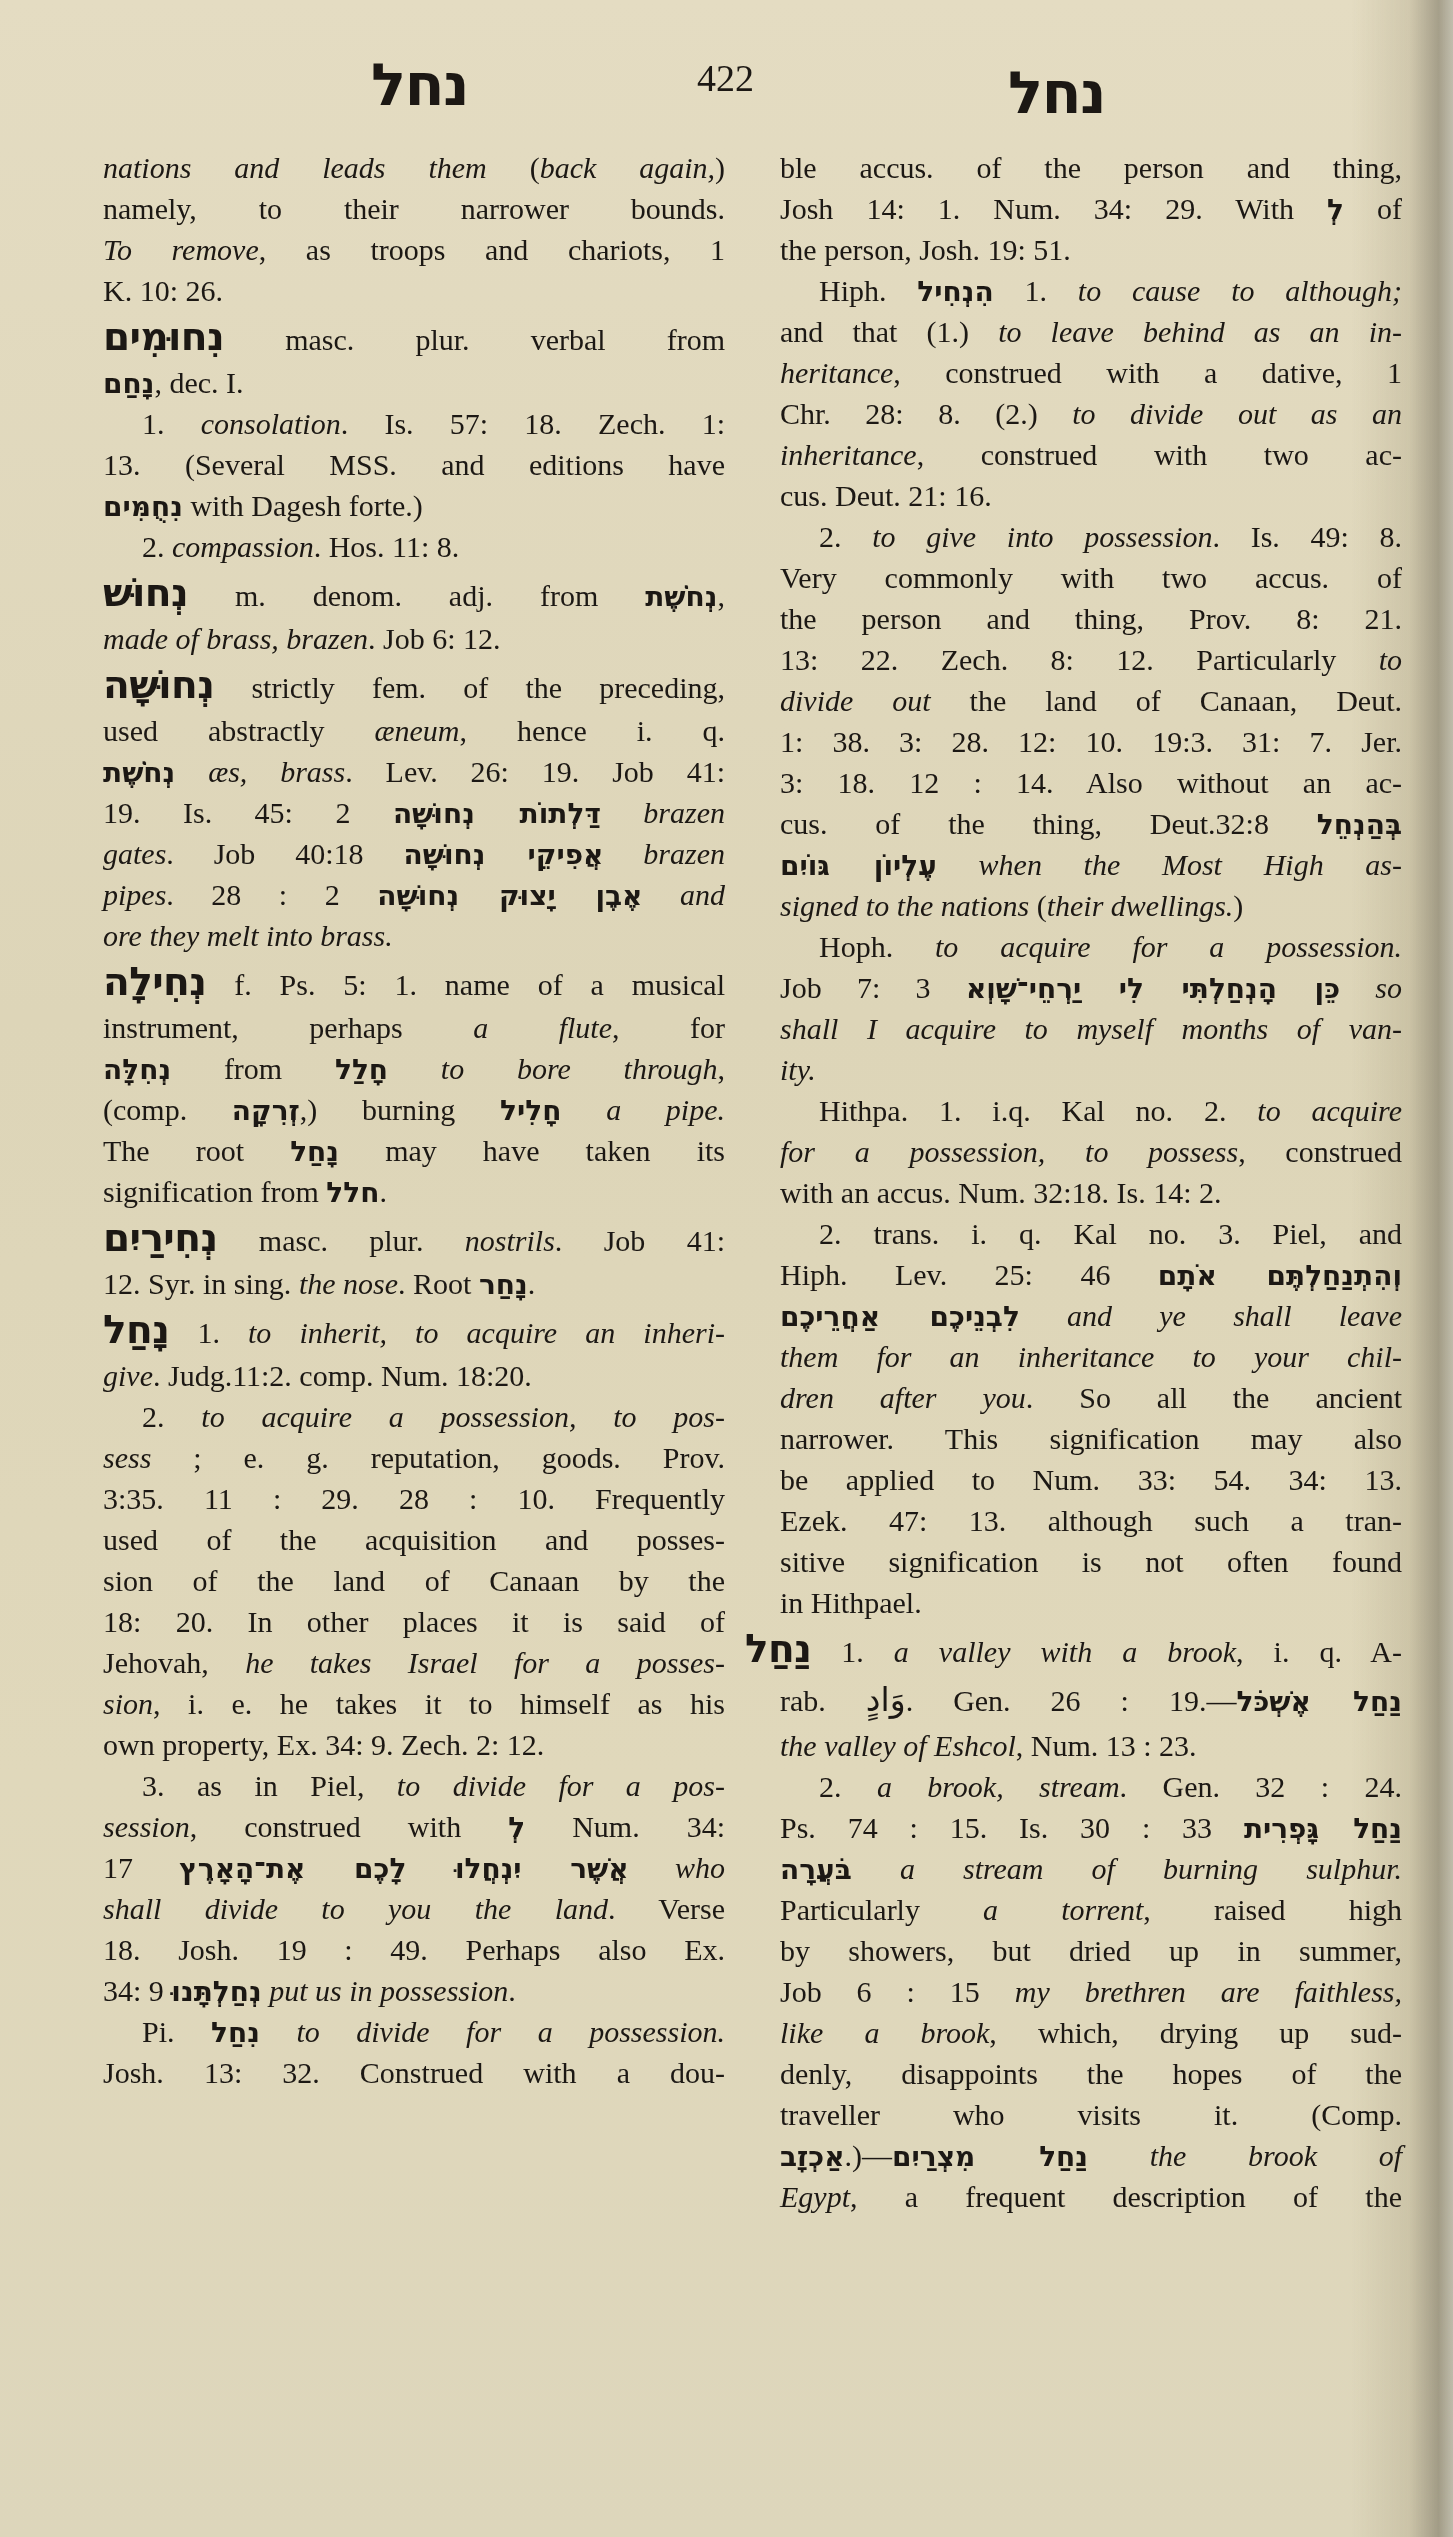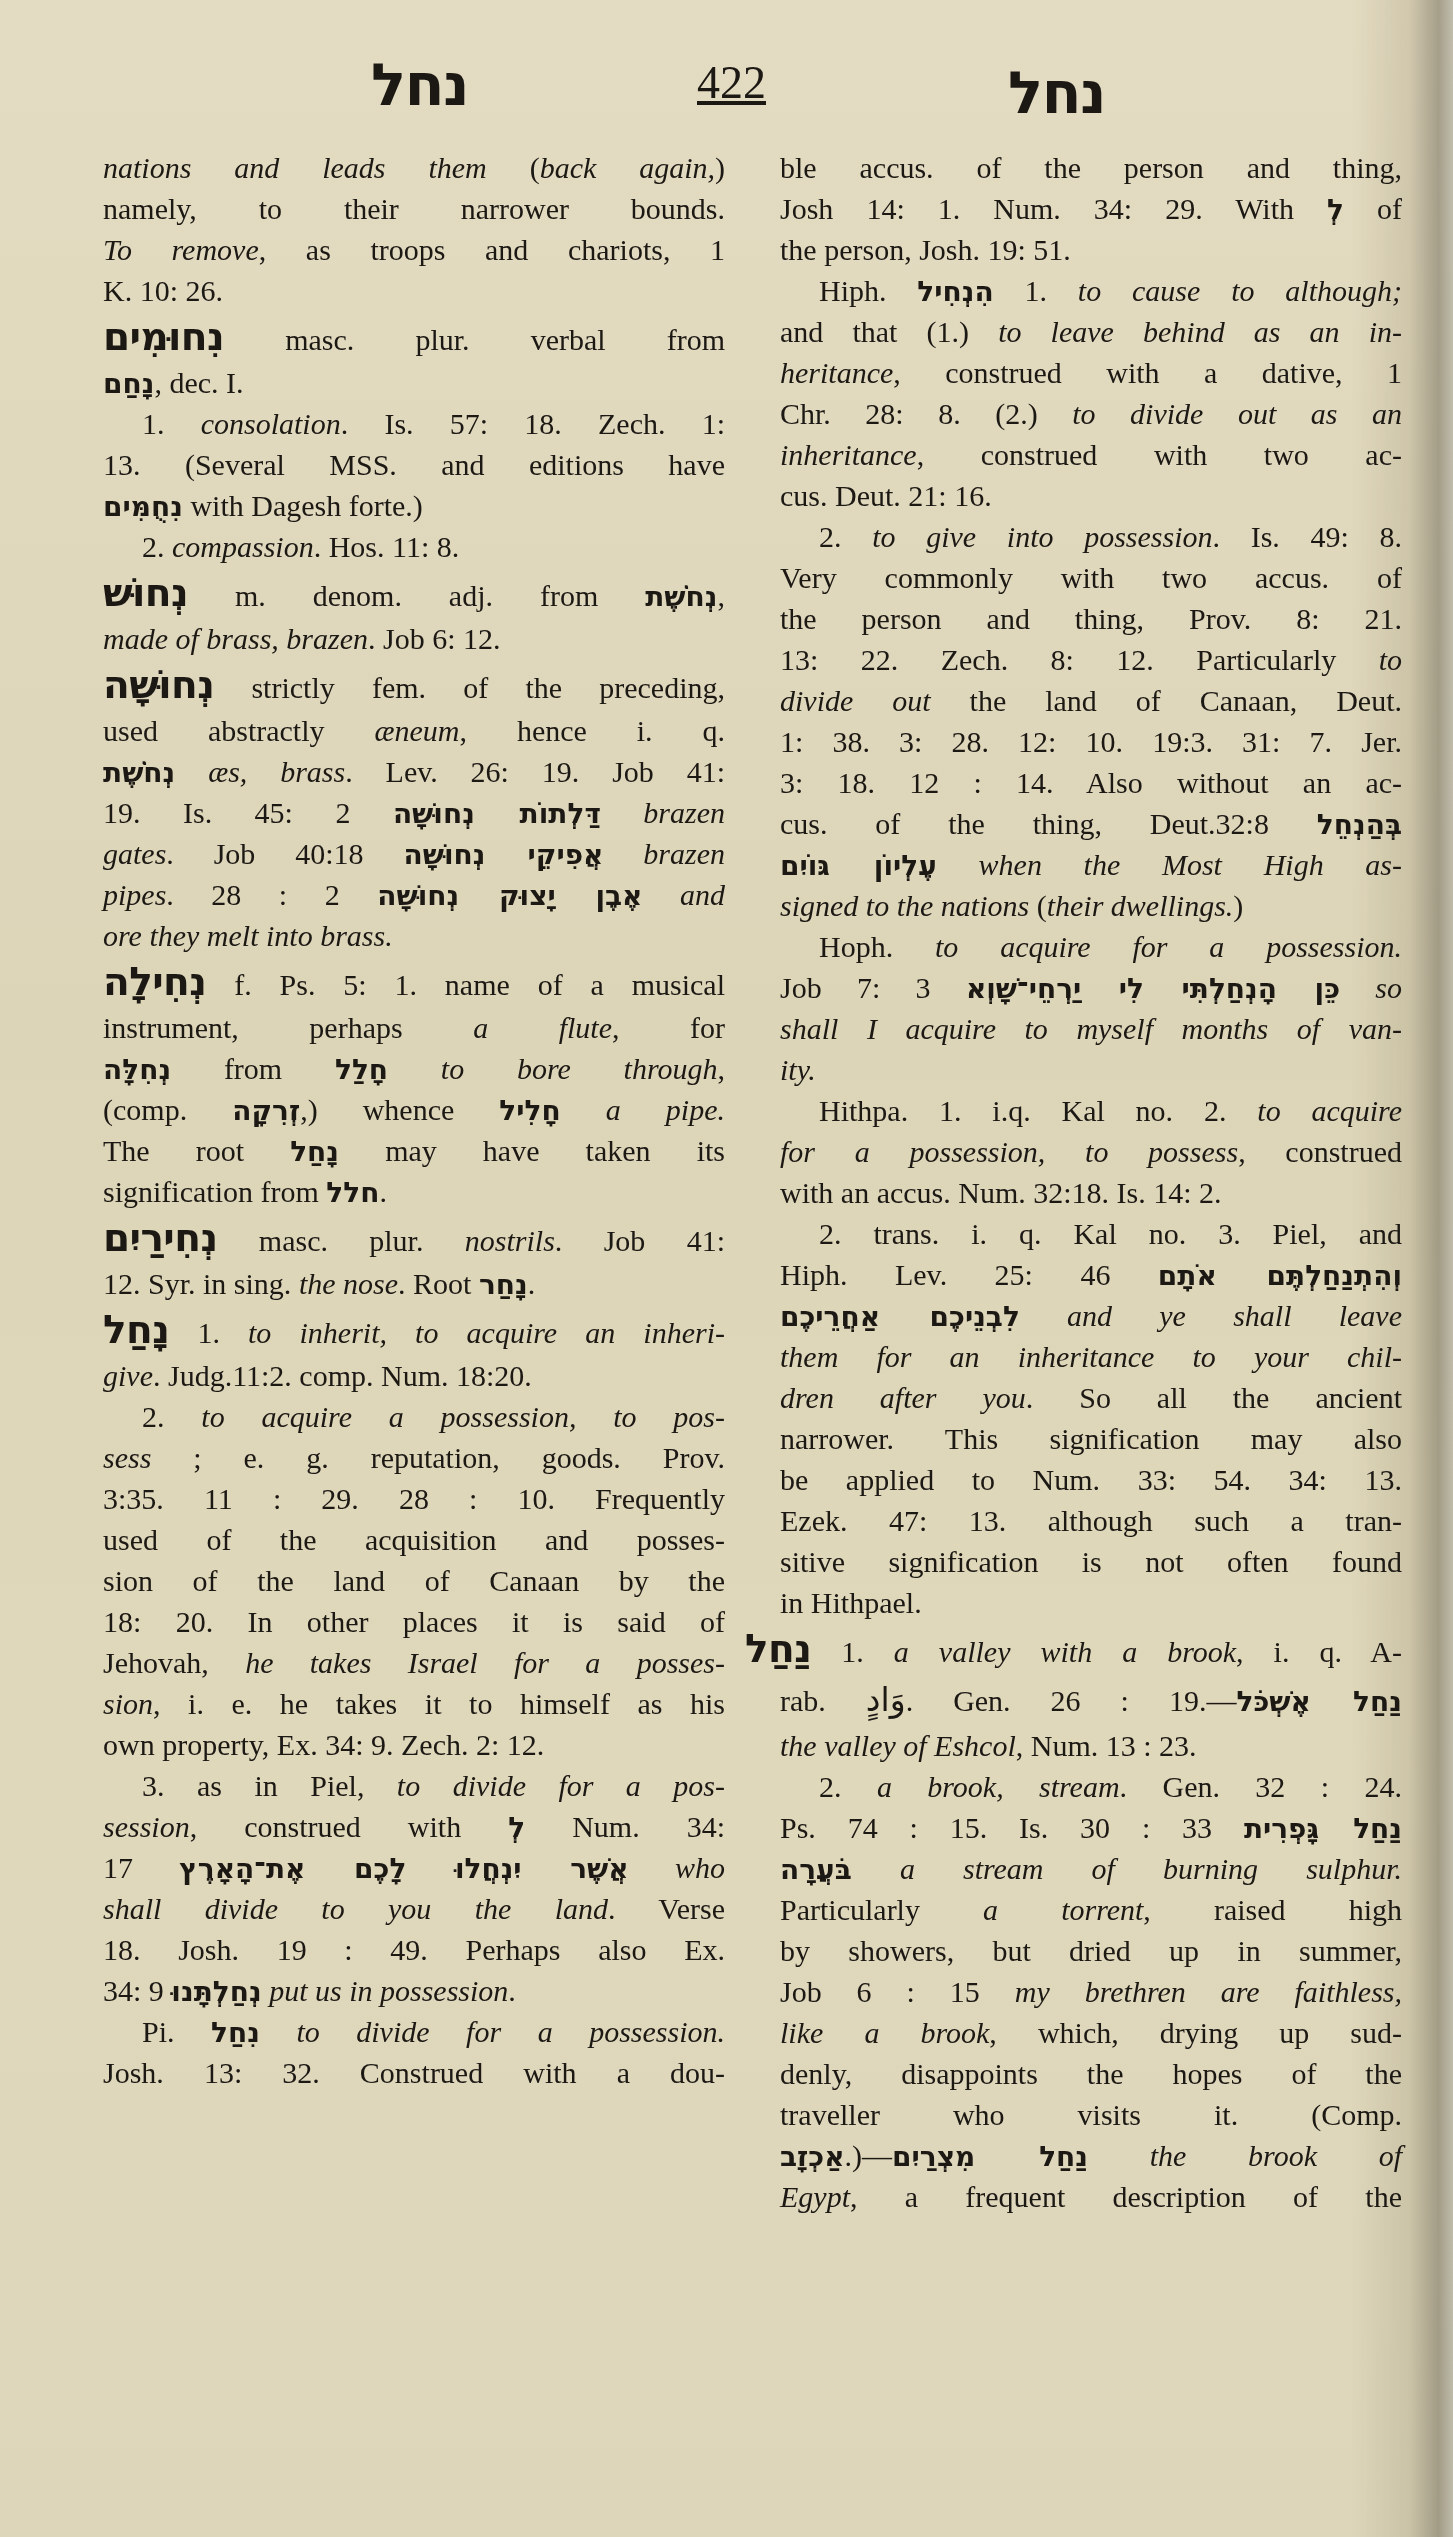--- a/index.html
+++ b/index.html
@@ -11,21 +11,21 @@
       linear-gradient(180deg, #e4dcc2 0%, #ddd5b8 40%, #e0d8bb 70%, #ddd6bb 100%);
     font-family: "Liberation Serif", "DejaVu Serif", serif;
     color: #1c1814;
     position: relative;
   }
   .page { position: absolute; inset: 0; }
   .running-head { position: absolute; top: 51px; left: 0; width: 1454px; height: 70px; }
   .head-word { position: absolute; font-size: 58px; font-weight: bold; direction: rtl; font-family: "DejaVu Sans", sans-serif; letter-spacing: -1.3px; }
   .head-word.left  { left: 371px; top: 0; }
   .head-word.right { left: 1008px; top: 7.6px; }
-  .page-number { position: absolute; left: 697px; top: 5px; font-size: 46px; font-family: "Liberation Serif", serif; text-decoration: underline; }
+  .page-number { position: absolute; left: 697px; top: 5px; font-size: 38px; font-family: "Liberation Serif", serif; }
 
   .column { position: absolute; top: 147px; font-size: 30px; line-height: 41px; }
   .column.left  { left: 103px; width: 622px; }
   .column.right { left: 780px; width: 622px; }
 
   .line {
     display: block; white-space: nowrap; text-align: justify; text-align-last: justify;
     height: 41px; overflow: visible;
   }
   .line.last { text-align-last: left; }
@@ -63,21 +63,21 @@
       <div class="line tall"><span class="seg-hl">נְחוּשָׁה</span><span class="seg-r"> strictly fem. of the preceding,</span></div>
       <div class="line"><span class="seg-r">used abstractly </span><span class="seg-i">æneum</span><span class="seg-r">, hence i. q.</span></div>
       <div class="line"><span class="seg-h">נְחֹשֶׁת</span><span class="seg-r"> </span><span class="seg-i">æs, brass</span><span class="seg-r">. Lev. 26: 19. Job 41:</span></div>
       <div class="line"><span class="seg-r">19. Is. 45: 2 </span><span class="seg-h">דַּלְתוֹת נְחוּשָׁה</span><span class="seg-r"> </span><span class="seg-i">brazen</span></div>
       <div class="line"><span class="seg-i">gates</span><span class="seg-r">. Job 40:18 </span><span class="seg-h">אֲפִיקֵי נְחוּשָׁה</span><span class="seg-r"> </span><span class="seg-i">brazen</span></div>
       <div class="line"><span class="seg-i">pipes</span><span class="seg-r">. 28 : 2 </span><span class="seg-h">אֶבֶן יָצוּק נְחוּשָׁה</span><span class="seg-r"> </span><span class="seg-i">and</span></div>
       <div class="line last"><span class="seg-i">ore they melt into brass.</span></div>
       <div class="line tall"><span class="seg-hl">נְחִילָה</span><span class="seg-r"> f. Ps. 5: 1. name of a musical</span></div>
       <div class="line"><span class="seg-r">instrument, perhaps </span><span class="seg-i">a flute</span><span class="seg-r">, for</span></div>
       <div class="line"><span class="seg-h">נְחִלָּה</span><span class="seg-r"> from </span><span class="seg-h">חָלַל</span><span class="seg-r"> </span><span class="seg-i">to bore through</span><span class="seg-r">,</span></div>
-      <div class="line"><span class="seg-r">(comp. </span><span class="seg-h">זְרִקָה</span><span class="seg-r">,) whence </span><span class="seg-h">חָלִיל</span><span class="seg-r"> </span><span class="seg-i">a pipe.</span></div>
+      <div class="line"><span class="seg-r">(comp. </span><span class="seg-h">זְרִקָה</span><span class="seg-r">,) burning </span><span class="seg-h">חָלִיל</span><span class="seg-r"> </span><span class="seg-i">a pipe.</span></div>
       <div class="line"><span class="seg-r">The root </span><span class="seg-h">נָחַל</span><span class="seg-r"> may have taken its</span></div>
       <div class="line last"><span class="seg-r">signification from </span><span class="seg-h">חלל</span><span class="seg-r">.</span></div>
       <div class="line tall"><span class="seg-hl">נְחִירַיִם</span><span class="seg-r"> masc. plur. </span><span class="seg-i">nostrils</span><span class="seg-r">. Job 41:</span></div>
       <div class="line last"><span class="seg-r">12. Syr. in sing. </span><span class="seg-i">the nose</span><span class="seg-r">. Root </span><span class="seg-h">נָחַר</span><span class="seg-r">.</span></div>
       <div class="line tall"><span class="seg-hl">נָחַל</span><span class="seg-r"> 1. </span><span class="seg-i">to inherit, to acquire an inheri-</span></div>
       <div class="line last"><span class="seg-i">give</span><span class="seg-r">. Judg.11:2. comp. Num. 18:20.</span></div>
       <div class="line indent"><span class="seg-r">2. </span><span class="seg-i">to acquire a possession, to pos-</span></div>
       <div class="line"><span class="seg-i">sess</span><span class="seg-r"> ; e. g. reputation, goods. Prov.</span></div>
       <div class="line"><span class="seg-r">3:35. 11 : 29. 28 : 10. Frequently</span></div>
       <div class="line"><span class="seg-r">used of the acquisition and posses-</span></div>

